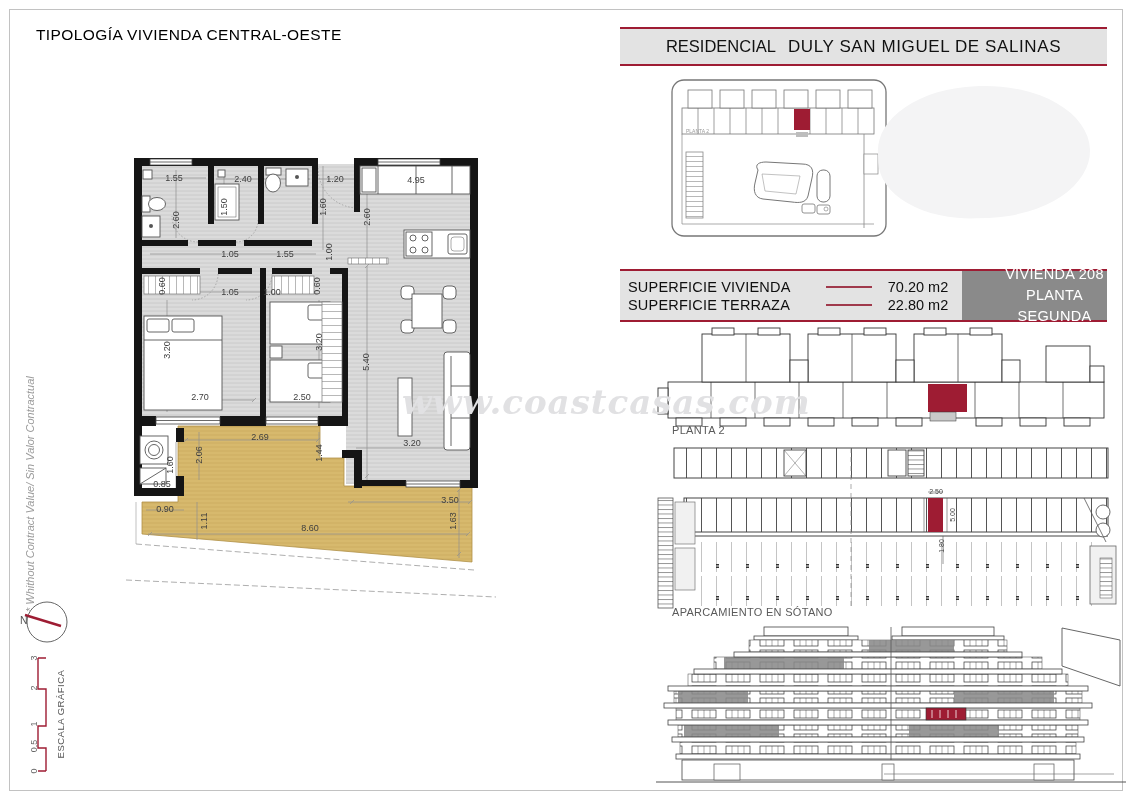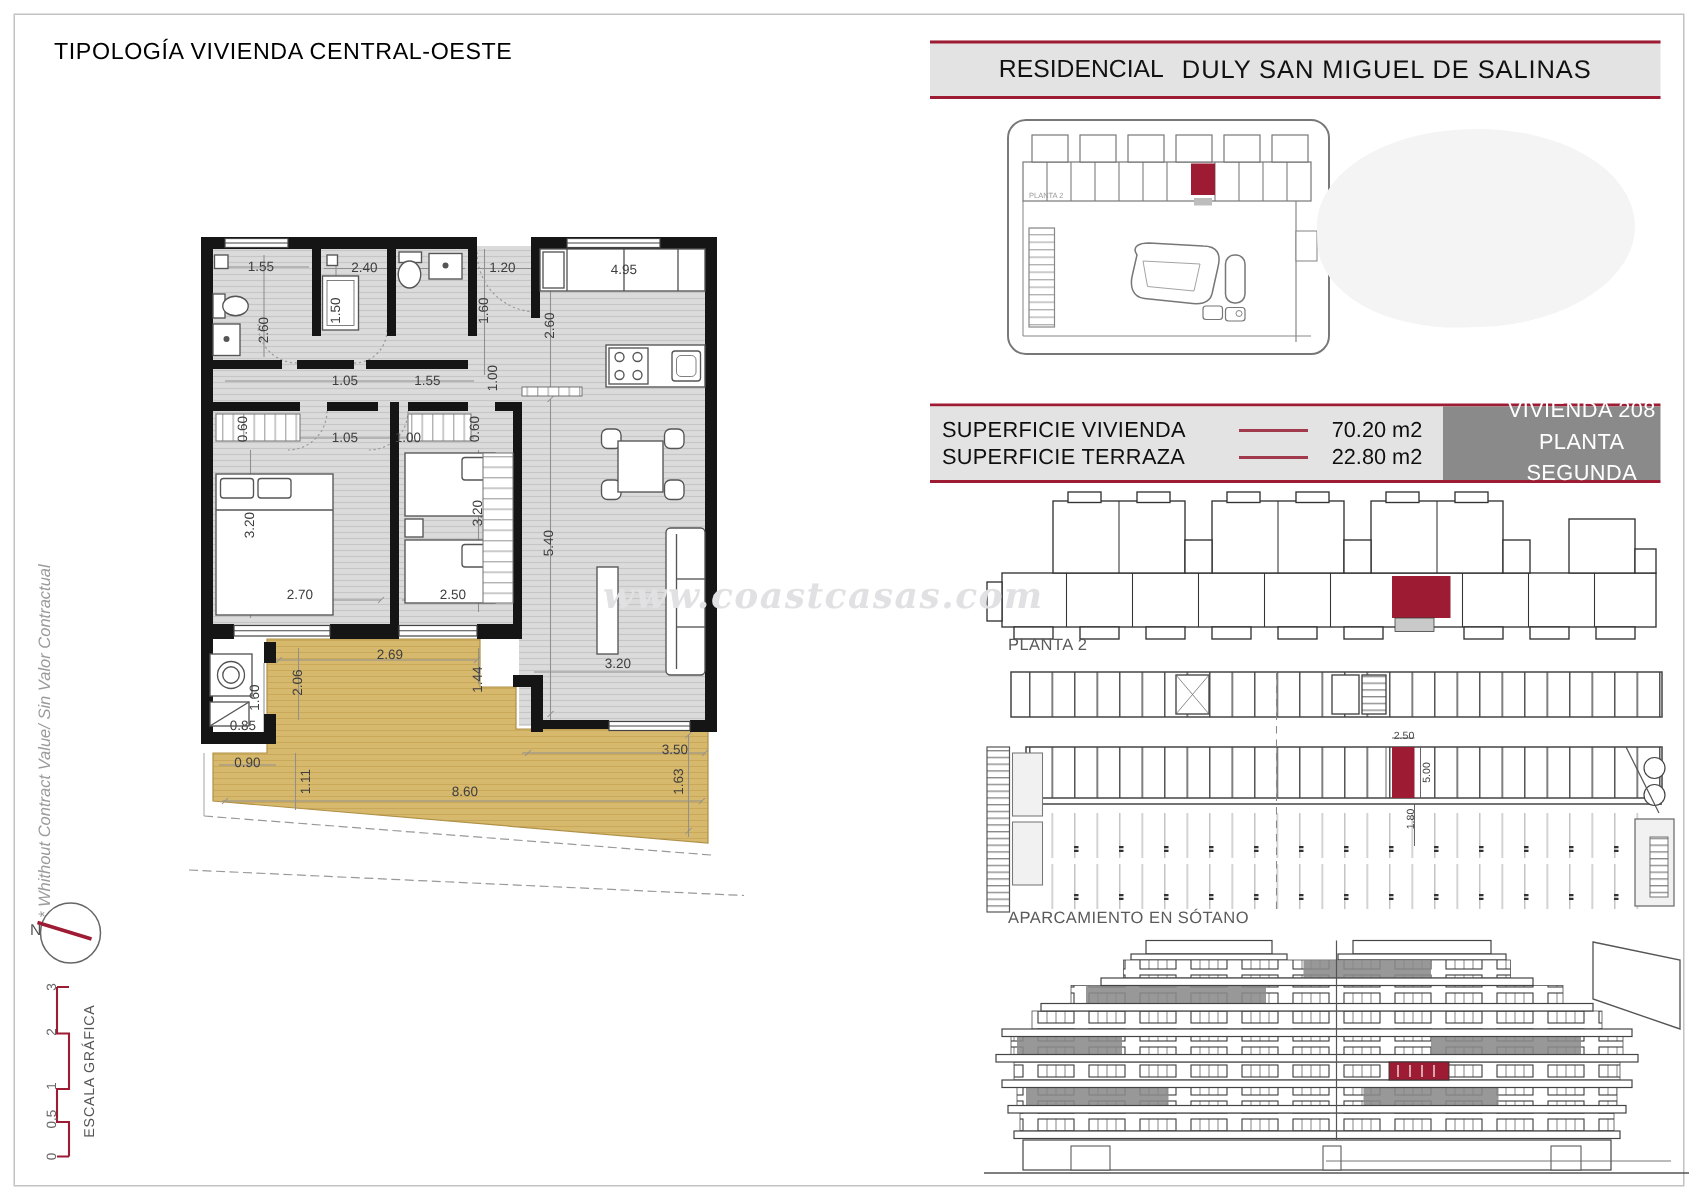--- a/index.html
+++ b/index.html
@@ -4,21 +4,21 @@
 <style>
   html,body{margin:0;padding:0;background:#fff;}
   body{font-family:"Liberation Sans",sans-serif;}
   .page{position:relative;width:1132px;height:800px;background:#fff;overflow:hidden;}
   .frame{position:absolute;inset:9px;border:1px solid #c2c2c2;pointer-events:none;}
   .abs{position:absolute;}
   .title{position:absolute;left:36px;top:26px;font-size:15.5px;color:#000000;letter-spacing:.4px;white-space:nowrap;}
   .side-note{position:absolute;left:24px;top:612px;transform:rotate(-90deg);transform-origin:0 0;
              font-style:italic;font-size:11px;color:#9b9b9b;white-space:nowrap;}
   .watermark{position:absolute;left:402px;top:382px;font-family:"DejaVu Serif",serif;font-weight:bold;font-style:italic;
-             font-size:24px;color:#e1e1e3;letter-spacing:1px;white-space:nowrap;z-index:5;}
+             font-size:34px;color:#e1e1e3;letter-spacing:1px;white-space:nowrap;z-index:5;}
   
   .hdr{position:absolute;left:620px;top:27px;width:487px;height:35px;background:#e3e3e3;
        border-top:2px solid #9e1c33;border-bottom:2px solid #9e1c33;display:flex;align-items:center;justify-content:center;
        font-size:16.5px;color:#111;white-space:nowrap;}
   .hdr .name{font-weight:normal;margin-left:12px;letter-spacing:.6px;font-size:17px;}
   
   .info{position:absolute;left:620px;top:269px;width:487px;height:49px;display:flex;
         border-top:2px solid #9e1c33;border-bottom:2px solid #9e1c33;}
   .info-left{flex:1;background:#e3e3e3;display:flex;flex-direction:column;justify-content:center;padding:2px 8px;gap:2px;}
   .info-row{display:flex;align-items:center;font-size:14.5px;color:#0f0f0f;}

